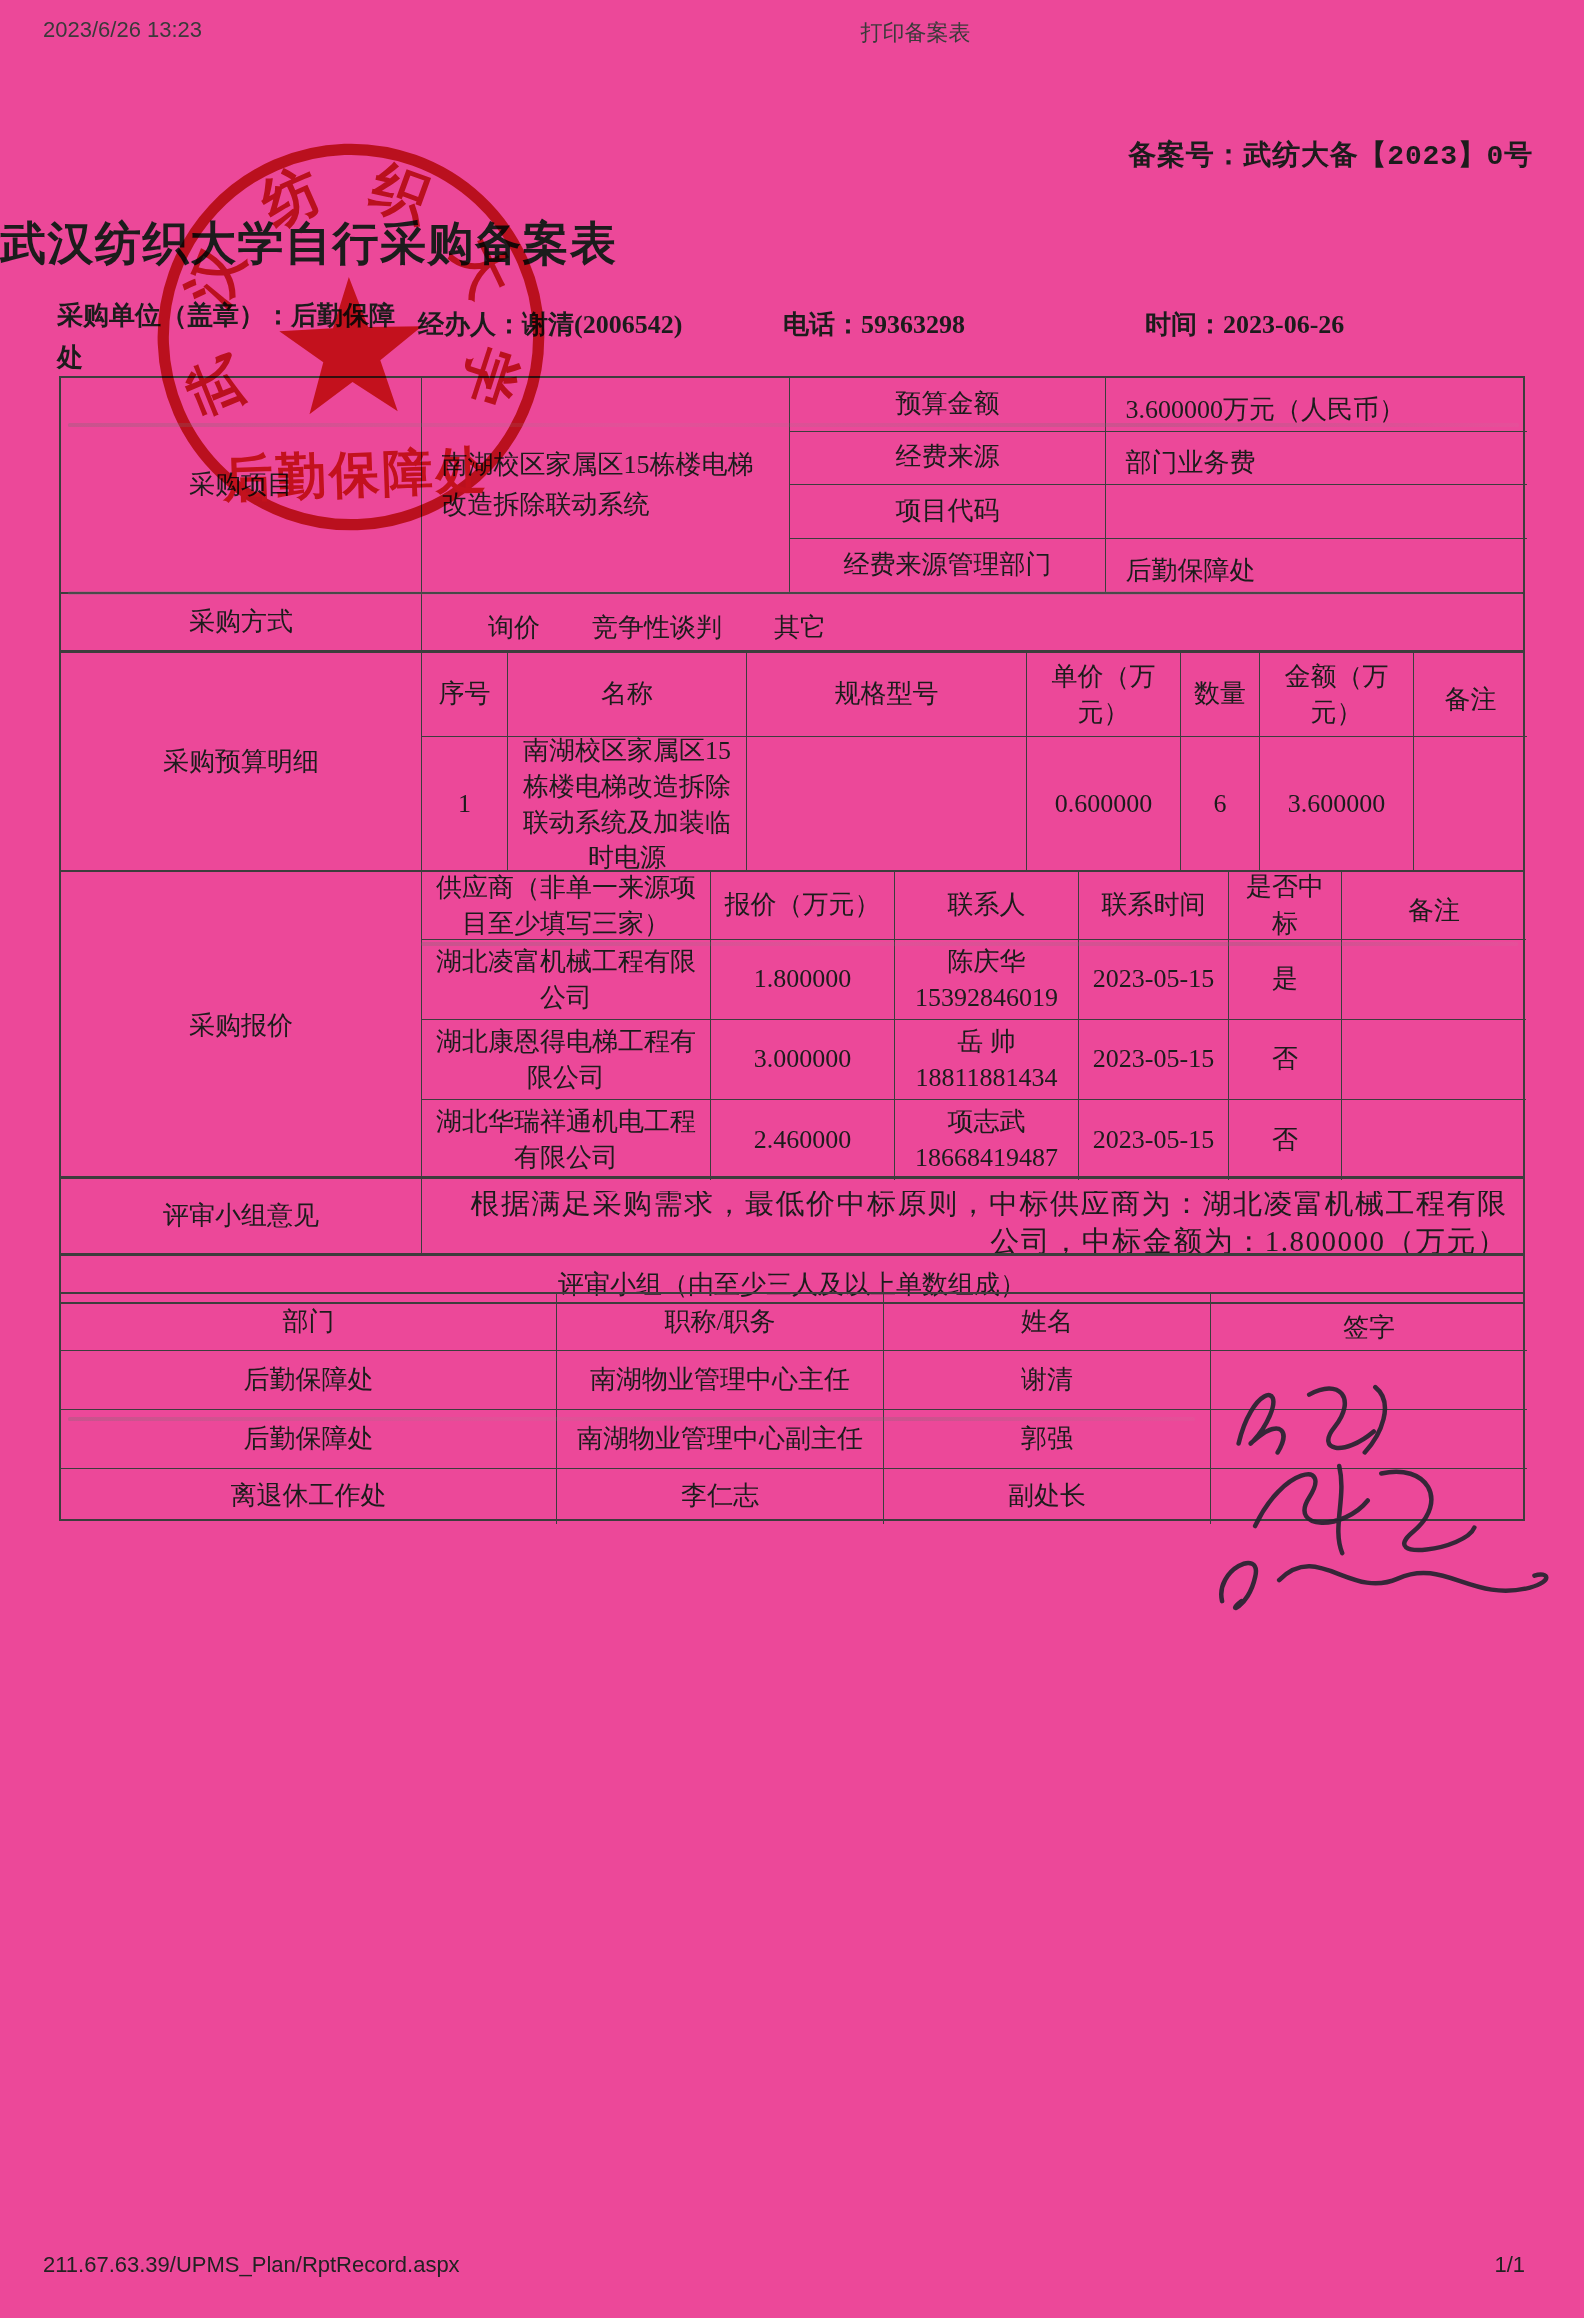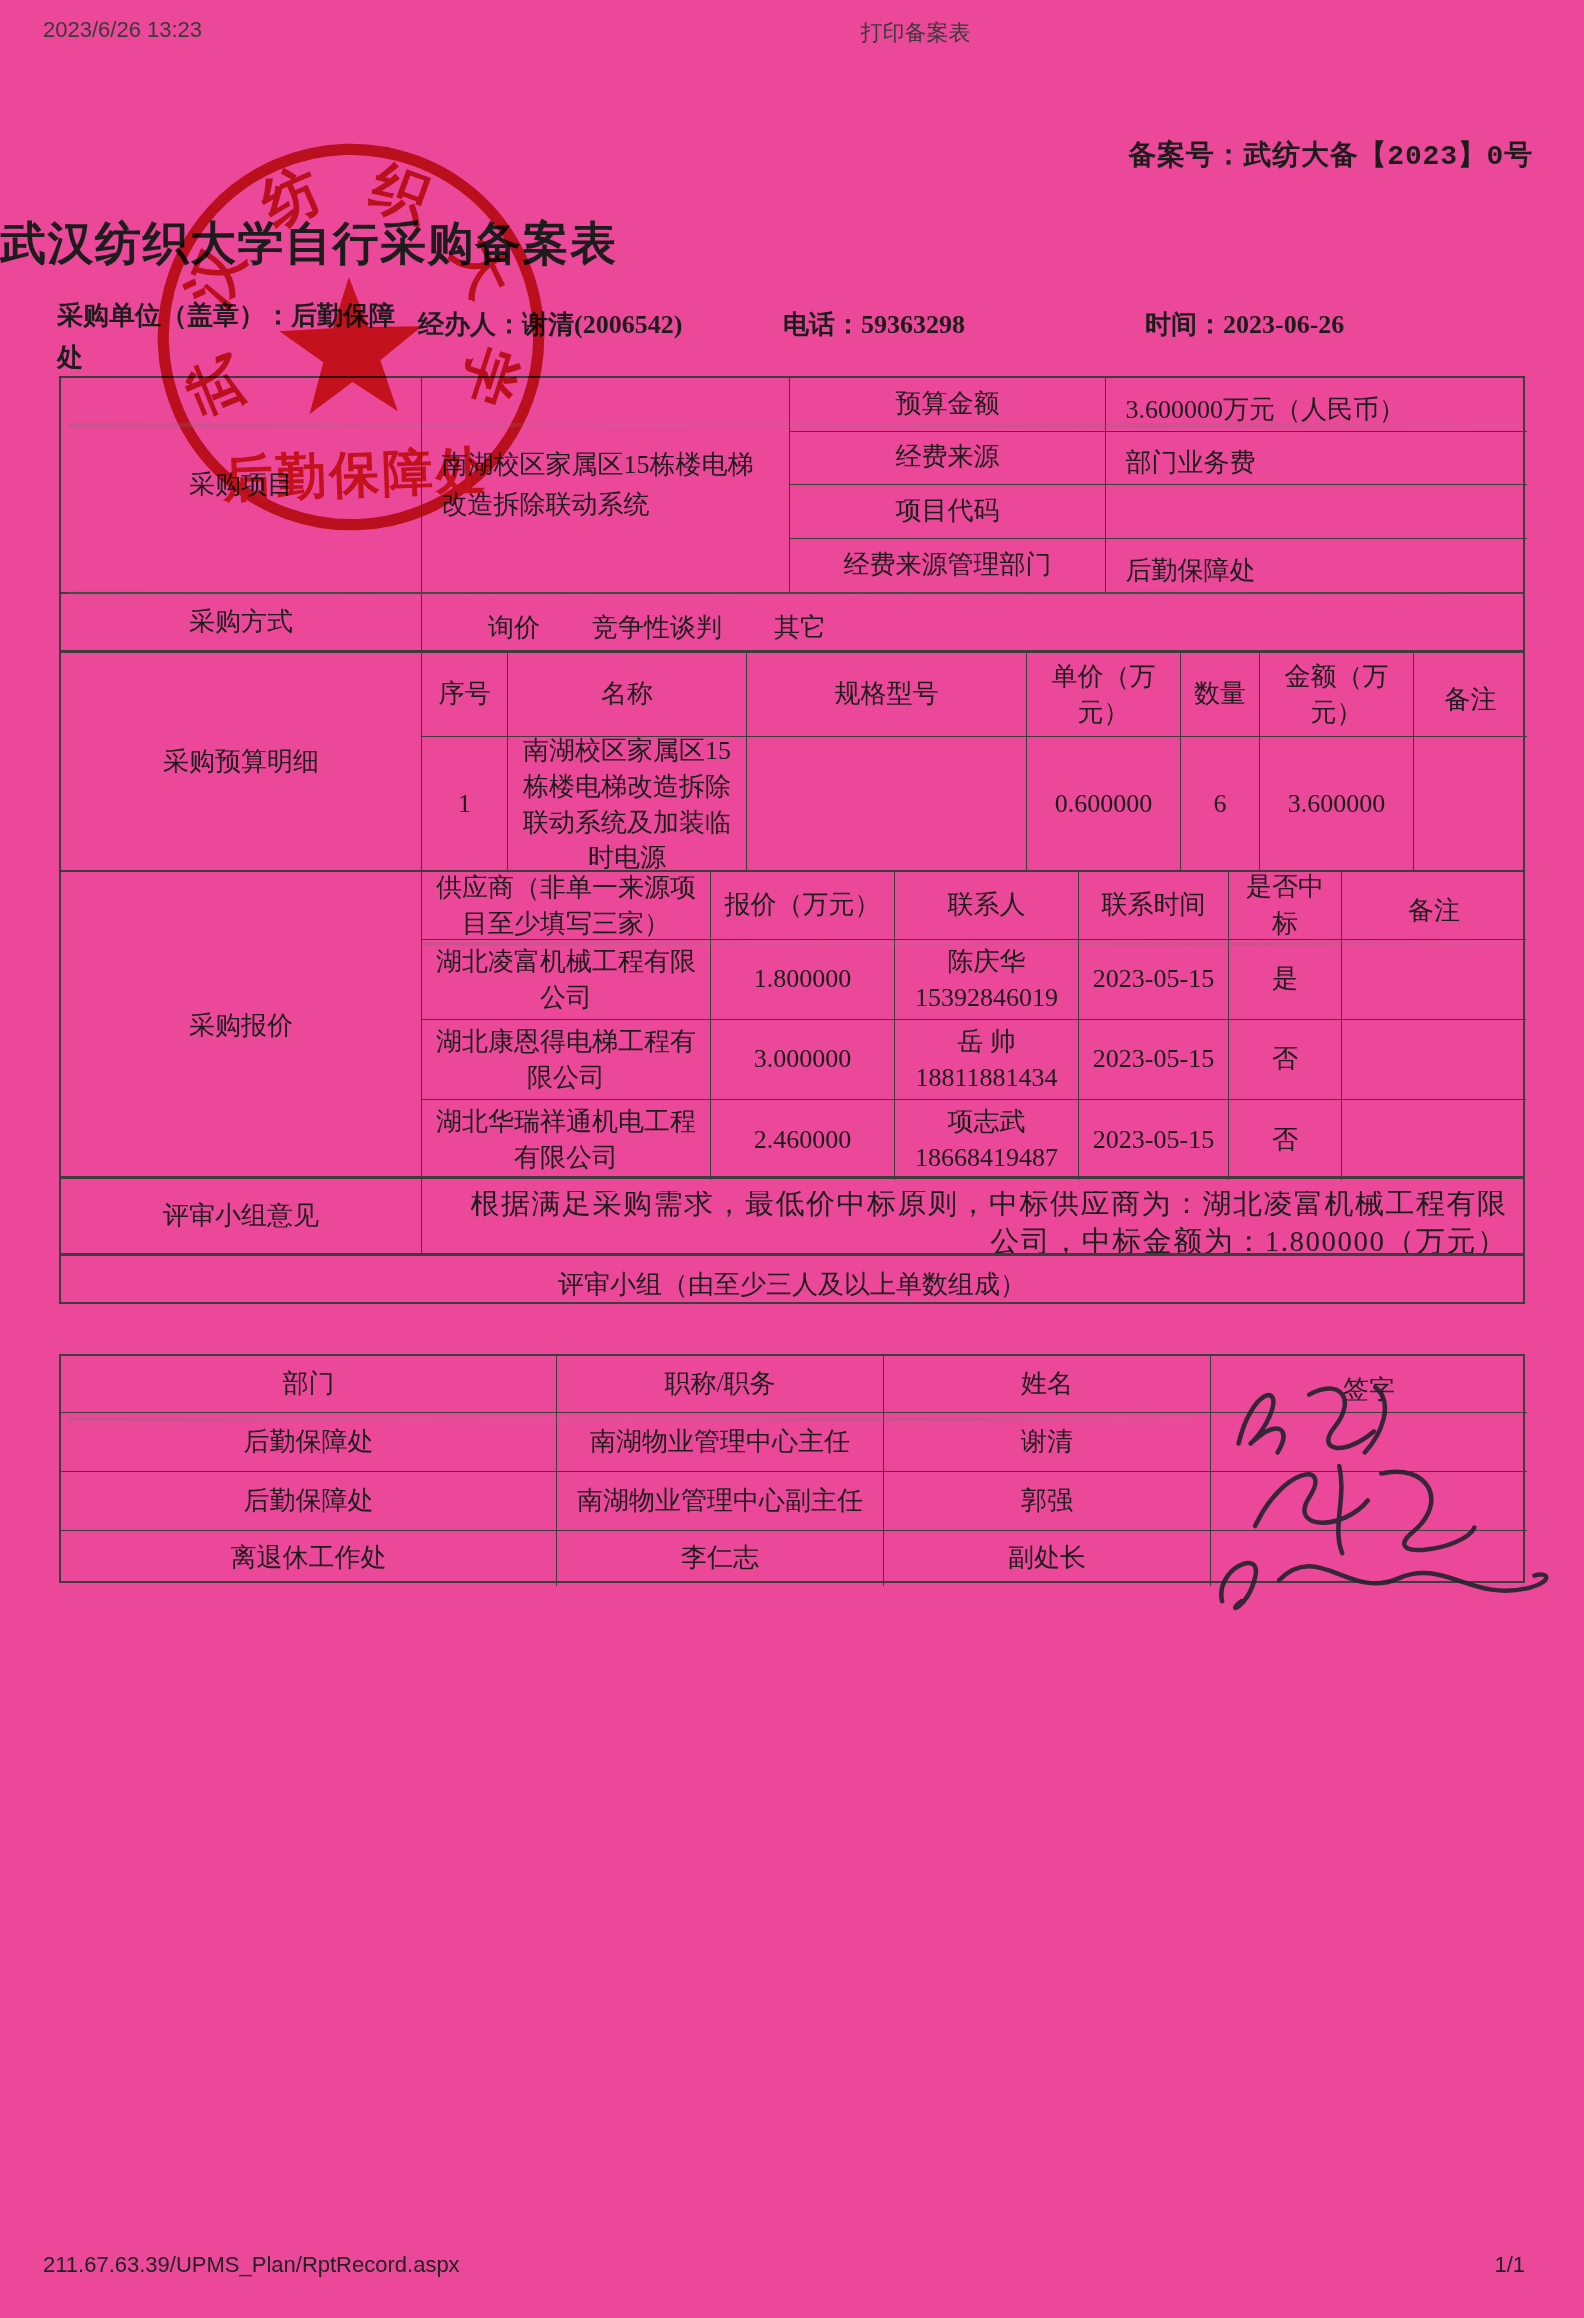--- a/index.html
+++ b/index.html
@@ -120,21 +120,21 @@
 
   <div class="sec" style="top:1177px;height:78px;grid-template-columns:361px 1105px;grid-template-rows:1fr;">
     <div class="c lb">评审小组意见</div>
     <div class="c lr lb opinion">根据满足采购需求，最低价中标原则，中标供应商为：湖北凌富机械工程有限公司，中标金额为：1.800000（万元）</div>
   </div>
 
   <div class="sec" style="top:1254px;height:50px;grid-template-columns:1fr;grid-template-rows:1fr;">
     <div class="c lr lb">评审小组（由至少三人及以上单数组成）</div>
   </div>
 
-  <div class="sec" style="top:1354px;height:229px;grid-template-columns:496px 327px 327px 316px;grid-template-rows:57px 59px 59px 55px;">
+  <div class="sec" style="top:1292px;height:229px;grid-template-columns:496px 327px 327px 316px;grid-template-rows:57px 59px 59px 55px;">
     <div class="c">部门</div>
     <div class="c">职称/职务</div>
     <div class="c">姓名</div>
     <div class="c lr">签字</div>
 
     <div class="c">后勤保障处</div>
     <div class="c">南湖物业管理中心主任</div>
     <div class="c">谢清</div>
     <div class="c lr sig-cell"></div>
 

